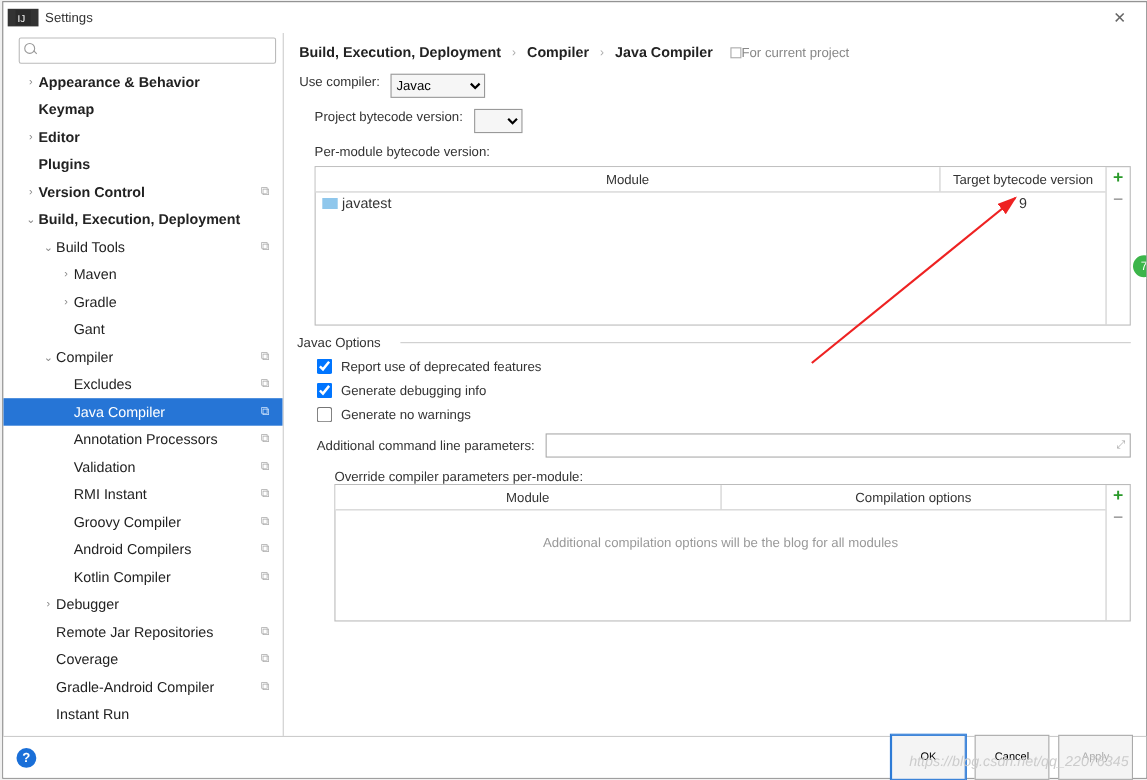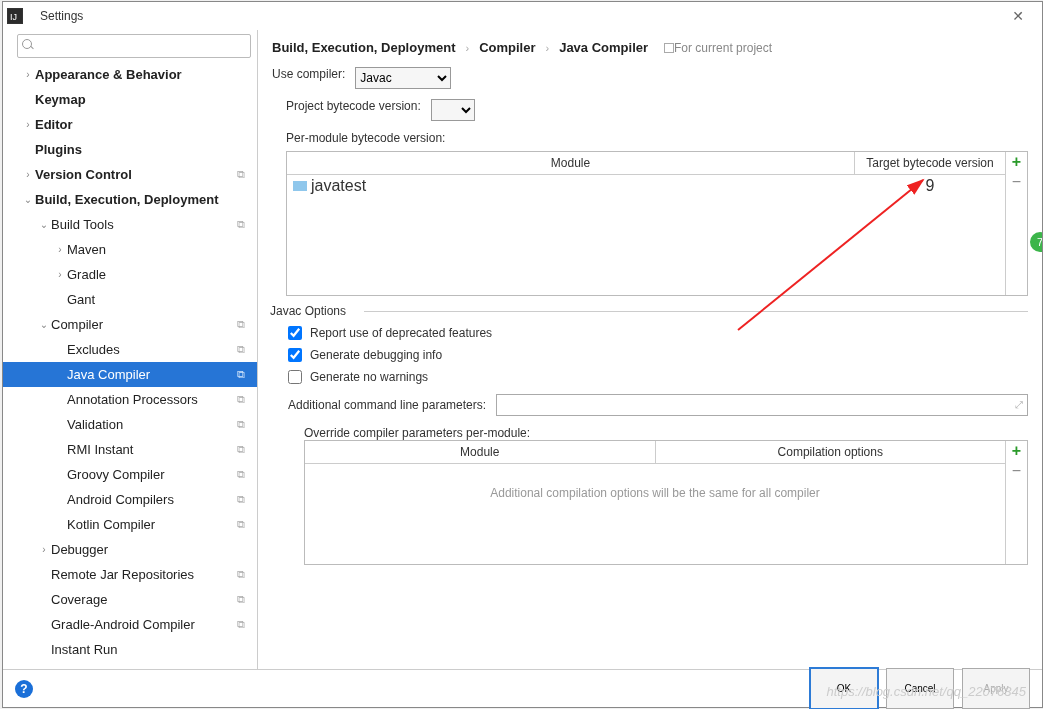--- a/index.html
+++ b/index.html
@@ -1,23 +1,23 @@
 <!DOCTYPE html>
 <html><head>
 <meta charset="utf-8">
 <style>
 * { box-sizing: border-box; margin: 0; padding: 0; font-family: "Segoe UI", Arial, sans-serif; }
 body { background: #f0f0f0; width: 1043px; height: 709px; overflow: hidden; }
 
 .window { background: #fff; width: 1041px; height: 707px; border: 1px solid #888; position: relative; margin-left: 2px; margin-top: 1px; }
 
 .titlebar { height: 28px; display: flex; align-items: center; padding: 0 4px; }
-.titlebar .icon { width: 16px; height: 16px; background: #333; margin-right: 6px; display: inline-flex; align-items: center; justify-content: center; }
+.titlebar .icon { width: 28px; height: 16px; background: #333; margin-right: 6px; display: inline-flex; align-items: center; justify-content: center; }
 .titlebar .icon svg { width:14px; height:14px; }
-.titlebar .title { font-size: 12px; color: #333; flex: 1; margin-left: 11px; }
+.titlebar .title { font-size: 12px; color: #333; flex: 1; }
 .titlebar .close { width: 40px; text-align: center; color: #666; font-size: 14px; cursor: pointer; }
 
 .content { display: flex; height: 640px; }
 
 .sidebar { width: 255px; border-right: 1px solid #ccc; display: flex; flex-direction: column; }
 .search-wrap { padding: 4px 6px 4px 14px; }
 .search { width: 100%; height: 24px; border: 1px solid #bbb; border-radius: 2px; padding: 0 4px 0 18px; font-size: 12px; color:#888; background: #fff; }
 .search-icon { position: relative; }
 .search-icon::before { content: ""; position: absolute; left: 19px; top: 9px; width: 8px; height: 8px; border: 1px solid #999; border-radius: 50%; }
 .search-icon::after { content: ""; position: absolute; left: 27px; top: 17px; width: 4px; height: 1px; background: #999; transform: rotate(45deg); }
@@ -38,37 +38,37 @@
 .main { flex: 1; padding: 10px 14px 10px 14px; font-size: 12px; color: #333; position: relative; overflow: hidden; }
 
 .breadcrumb { font-size: 13px; margin-bottom: 12px; display: flex; align-items: center; gap: 10px; }
 .breadcrumb .bc { font-weight: bold; color: #222; }
 .breadcrumb .sep { color: #aaa; font-size: 11px; }
 .breadcrumb .scope { color: #888; font-size: 12px; display:flex; align-items:center; gap:0; margin-left:6px;}
 .breadcrumb .scope-icon { width:10px; height:10px; border:1px solid #aaa; }
 
 .row { display: flex; align-items: flex-start; gap: 10px; margin-bottom: 10px; }
 select { height: 22px; font-size: 12px; border: 1px solid #999; background: #f6f6f6; }
-.sel-compiler { width: 96px; }
+.sel-compiler { width: 86px; }
 .sel-small { width: 44px; }
 
 .subsection { margin-left: 14px; }
 .subsection .slabel { margin-bottom: 6px; }
 
 .table-wrap { border: 1px solid #bbb; margin-bottom: 8px; display:flex; }
 .table { flex:1; }
 .table-head { display: flex; background: #fff; border-bottom: 1px solid #ccc; }
 .table-head .th { padding: 4px 6px; font-size: 12px; text-align: center; border-right: 1px solid #ccc; }
 .table-head .th:last-child { border-right: none; }
 .th-module { flex: 1; }
 .th-target { width: 150px; }
 .table-body1 { height: 120px; }
 .table-body2 { height: 100px; }
 .trow { display: flex; }
-.trow .td { padding: 2px 6px; font-size: 16px; }
+.trow .td { padding: 2px 6px; font-size: 13px; }
 .td-module { flex: 1; display:flex; align-items:center; gap:4px;}
 .td-module .mod-icon { width:14px; height:10px; background:#8fc7ec; display:inline-block; }
 .td-target { width: 150px; text-align: center; }
 .side-btns { width: 22px; display:flex; flex-direction:column; align-items:center; border-left:1px solid #ccc; }
 .side-btns .sb { width:20px; height:20px; display:flex; align-items:center; justify-content:center; font-size:16px; cursor:pointer; }
 .sb.plus { color:#2a9a2a; font-weight:bold; }
 .sb.minus { color:#888; }
 
 .section-title { display:flex; align-items:center; gap:18px; margin: 6px 0 8px -2px; font-size:12px; }
 .section-title .line { flex:1; height:1px; background:#ccc; }
@@ -308,21 +308,21 @@
 
       <div style="margin-left:32px;">
         <div class="slabel">Override compiler parameters per-module:</div>
         <div class="table-wrap">
           <div class="table">
             <div class="table-head">
               <div class="th" style="flex:1">Module</div>
               <div class="th" style="flex:1">Compilation options</div>
             </div>
             <div class="table-body2">
-              <div class="empty-hint">Additional compilation options will be the same for all compiler</div>
+              <div class="empty-hint">Additional compilation options will be the blog for all modules</div>
             </div>
           </div>
           <div class="side-btns">
             <div class="sb plus">+</div>
             <div class="sb minus">−</div>
           </div>
         </div>
       </div>
 
       <svg class="arrow-overlay" style="left:470px; top:140px;" width="210" height="170">

